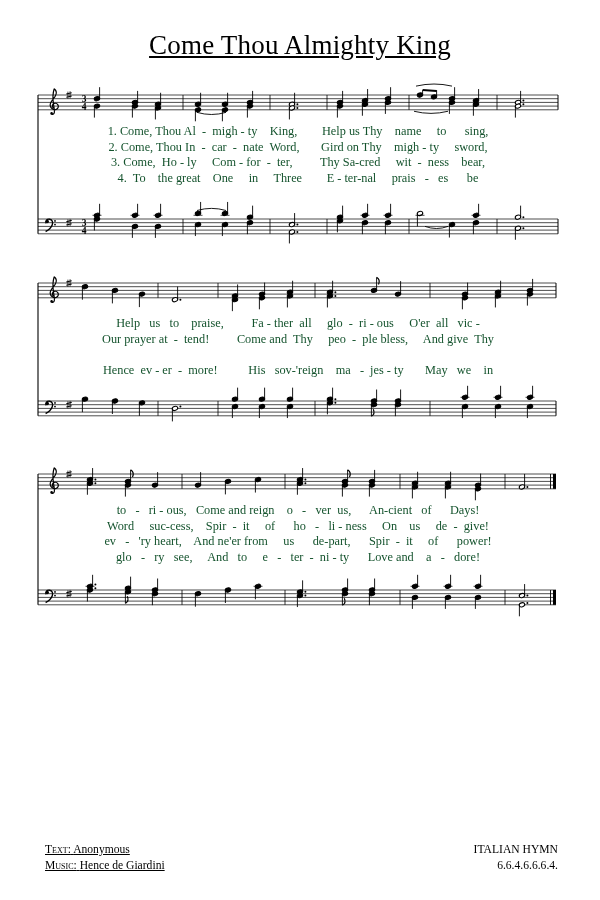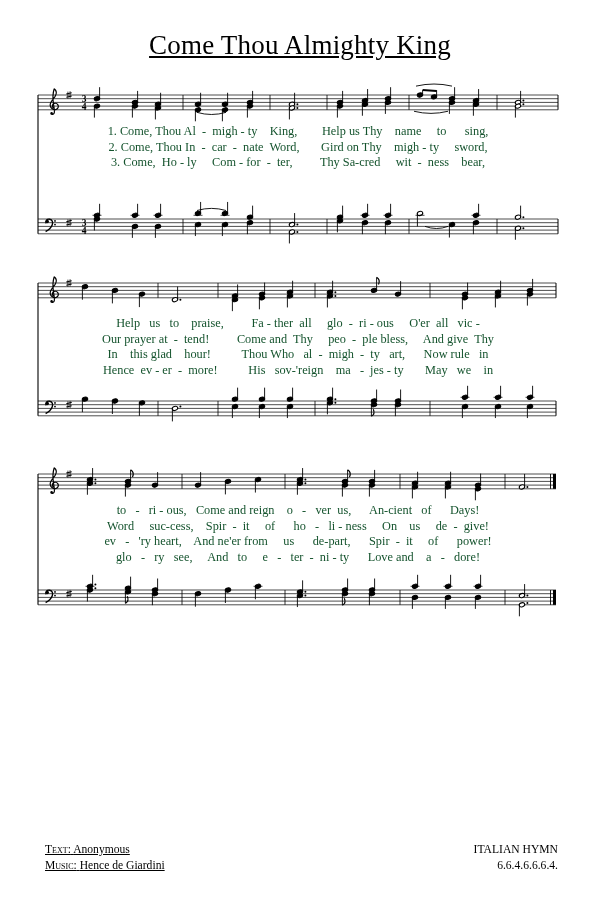--- a/index.html
+++ b/index.html
@@ -469,24 +469,24 @@
       <circle cx="527.4" cy="595.55" r="1" fill="#000"></circle>
       <ellipse cx="522" cy="604.8" rx="2.8" ry="2" transform="rotate(-18 522 604.8)" fill="#ffffff" stroke="#000" stroke-width="1.1"></ellipse>
       <circle cx="527.4" cy="602.9499999999999" r="1" fill="#000"></circle>
       <line x1="524.6" y1="595.05" x2="524.6" y2="584.05" stroke="#000" stroke-width="0.9"></line>
       <line x1="519.4" y1="605.3" x2="519.4" y2="616.3" stroke="#000" stroke-width="0.9"></line>
     </svg>
 
   <div class="lyric s1a">1. Come, Thou Al  -  migh - ty    King,        Help us Thy    name     to      sing,</div>
   <div class="lyric s1b">2. Come, Thou In  -  car  -  nate  Word,       Gird on Thy    migh - ty     sword,</div>
   <div class="lyric s1c">3. Come,  Ho - ly     Com - for  -  ter,         Thy Sa-cred     wit  -  ness    bear,</div>
+  <div class="lyric s1d">4.  To    the great    One     in     Three        E - ter-nal     prais   -   es      be</div>
 
   <div class="lyric s2b">Our prayer at  -  tend!         Come and  Thy     peo  -  ple bless,     And give  Thy</div>
   <div class="lyric s2a">Help   us   to    praise,         Fa - ther  all     glo  -  ri - ous     O'er  all   vic -</div>
-  <div class="lyric s2c">In    this glad    hour!          Thou Who   al  -  migh  -  ty   art,      Now rule   in</div>
   <div class="lyric s2d">Hence  ev - er  -  more!          His   sov-'reign    ma   -  jes - ty       May   we    in</div>
 
   <div class="lyric s3a">to   -   ri - ous,   Come and reign    o   -   ver  us,      An-cient   of      Days!</div>
   <div class="lyric s3b">Word     suc-cess,    Spir  -  it     of      ho   -   li - ness     On    us     de  -  give!</div>
   <div class="lyric s3c">ev   -   'ry heart,    And ne'er from     us      de-part,      Spir  -  it     of      power!</div>
   <div class="lyric s3d">glo   -   ry   see,     And   to     e   -   ter  -  ni - ty      Love and    a   -   dore!</div>
 
   <div class="footer-left">
     <div><span class="sc">Text:</span> <span>Anonymous</span></div>
     <div><span class="sc">Music:</span> <span>Hence de Giardini</span></div>

